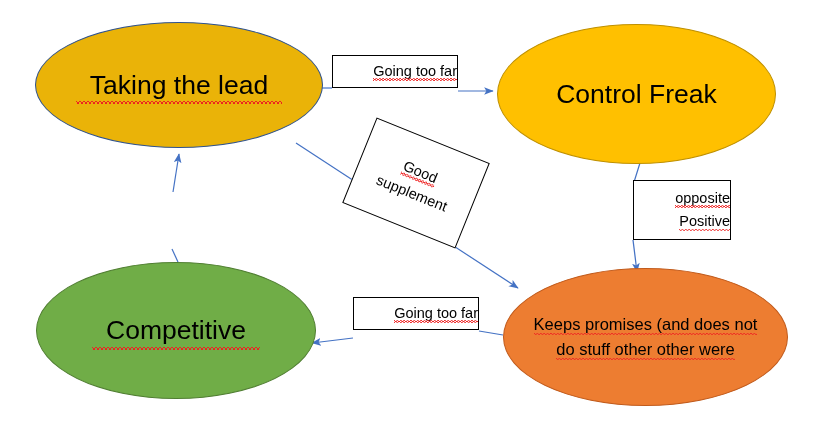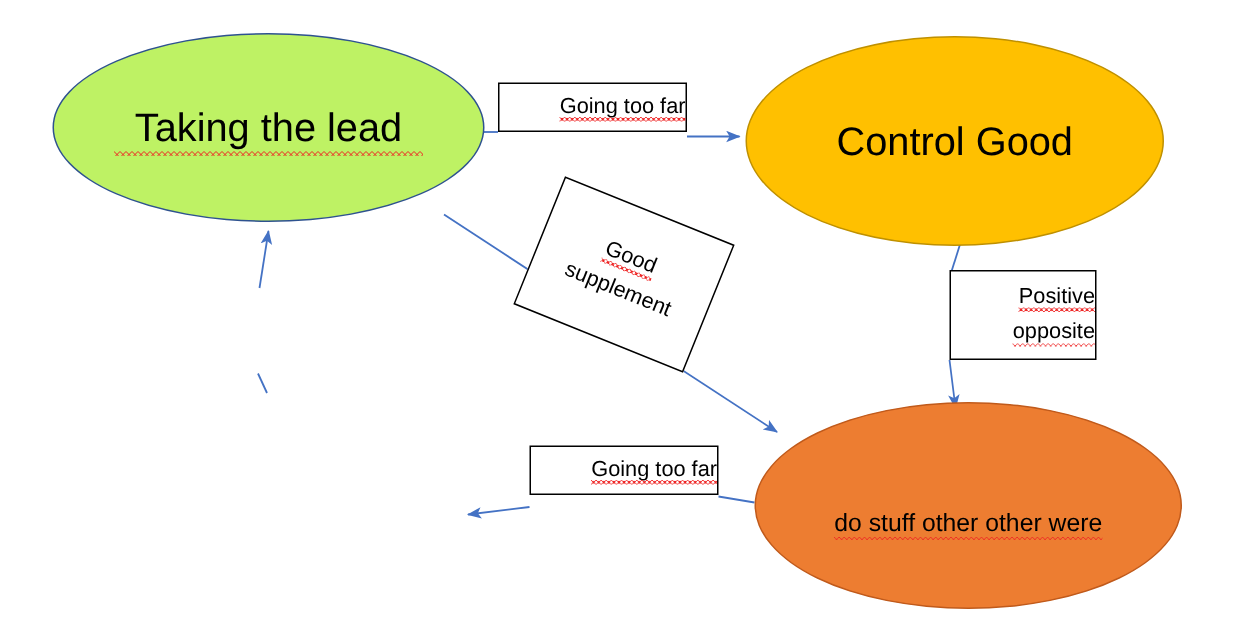--- a/index.html
+++ b/index.html
@@ -41,21 +41,21 @@
   .node .node-label {
     display: block;
     padding: 0 14px;
     text-decoration: underline;
     text-decoration-color: rgba(230, 40, 40, 0.0);
   }
 
   #node-taking-the-lead {
     left: 35px;  top: 22px;
     width: 288px; height: 126px;
-    background: #bef264;
+    background: #eab308;
     border: 1.6px solid #2E528F;
     font-size: 26.5px;
   }
   #node-control-freak {
     left: 497px; top: 24px;
     width: 279px; height: 140px;
     background: #FFC000;
     border: 1.6px solid #BF9000;
     font-size: 26.5px;
   }
@@ -161,43 +161,46 @@
       <path d="M178,262 L172,249" stroke="#4472C4" stroke-width="1.2" fill="none"></path>
       <path d="M173,192 L179,154" stroke="#4472C4" stroke-width="1.2" fill="none" marker-end="url(#arrow)"></path>
     </g>
   </svg>
 
   <div class="node" id="node-taking-the-lead">
     <span class="node-label sq">Taking the lead</span>
   </div>
 
   <div class="node" id="node-control-freak">
-    <span class="node-label">Control Good</span>
-  </div>
-
+    <span class="node-label">Control Freak</span>
+  </div>
+
+  <div class="node" id="node-competitive">
+    <span class="node-label sq">Competitive</span>
+  </div>
 
   <div class="node" id="node-keeps-promises">
     <span class="node-label">
-      <br>
+      <span class="sq sq-thin">Keeps promises (and does not</span><br>
       <span class="sq sq-thin">do stuff other other were</span><br>
     </span>
   </div>
 
   <div class="edge-label" id="label-going-too-far-top">
     <span class="line"><span class="sq sq-thin">Going too far</span></span>
   </div>
 
   <div class="edge-label" id="label-going-too-far-bottom">
     <span class="line"><span class="sq sq-thin">Going too far</span></span>
   </div>
 
 
   <div class="edge-label" id="label-positive-opposite">
+    <span class="line"><span class="sq sq-thin">opposite</span></span>
     <span class="line"><span class="sq sq-thin">Positive</span></span>
-    <span class="line"><span class="sq sq-thin">opposite</span></span>
   </div>
 
   <div class="edge-label" id="label-good-supplement">
     <span class="line"><span class="sq sq-thin">Good</span></span>
     <span class="line"><span>supplement</span></span>
   </div>
 
 </div>
 
 </body></html>

